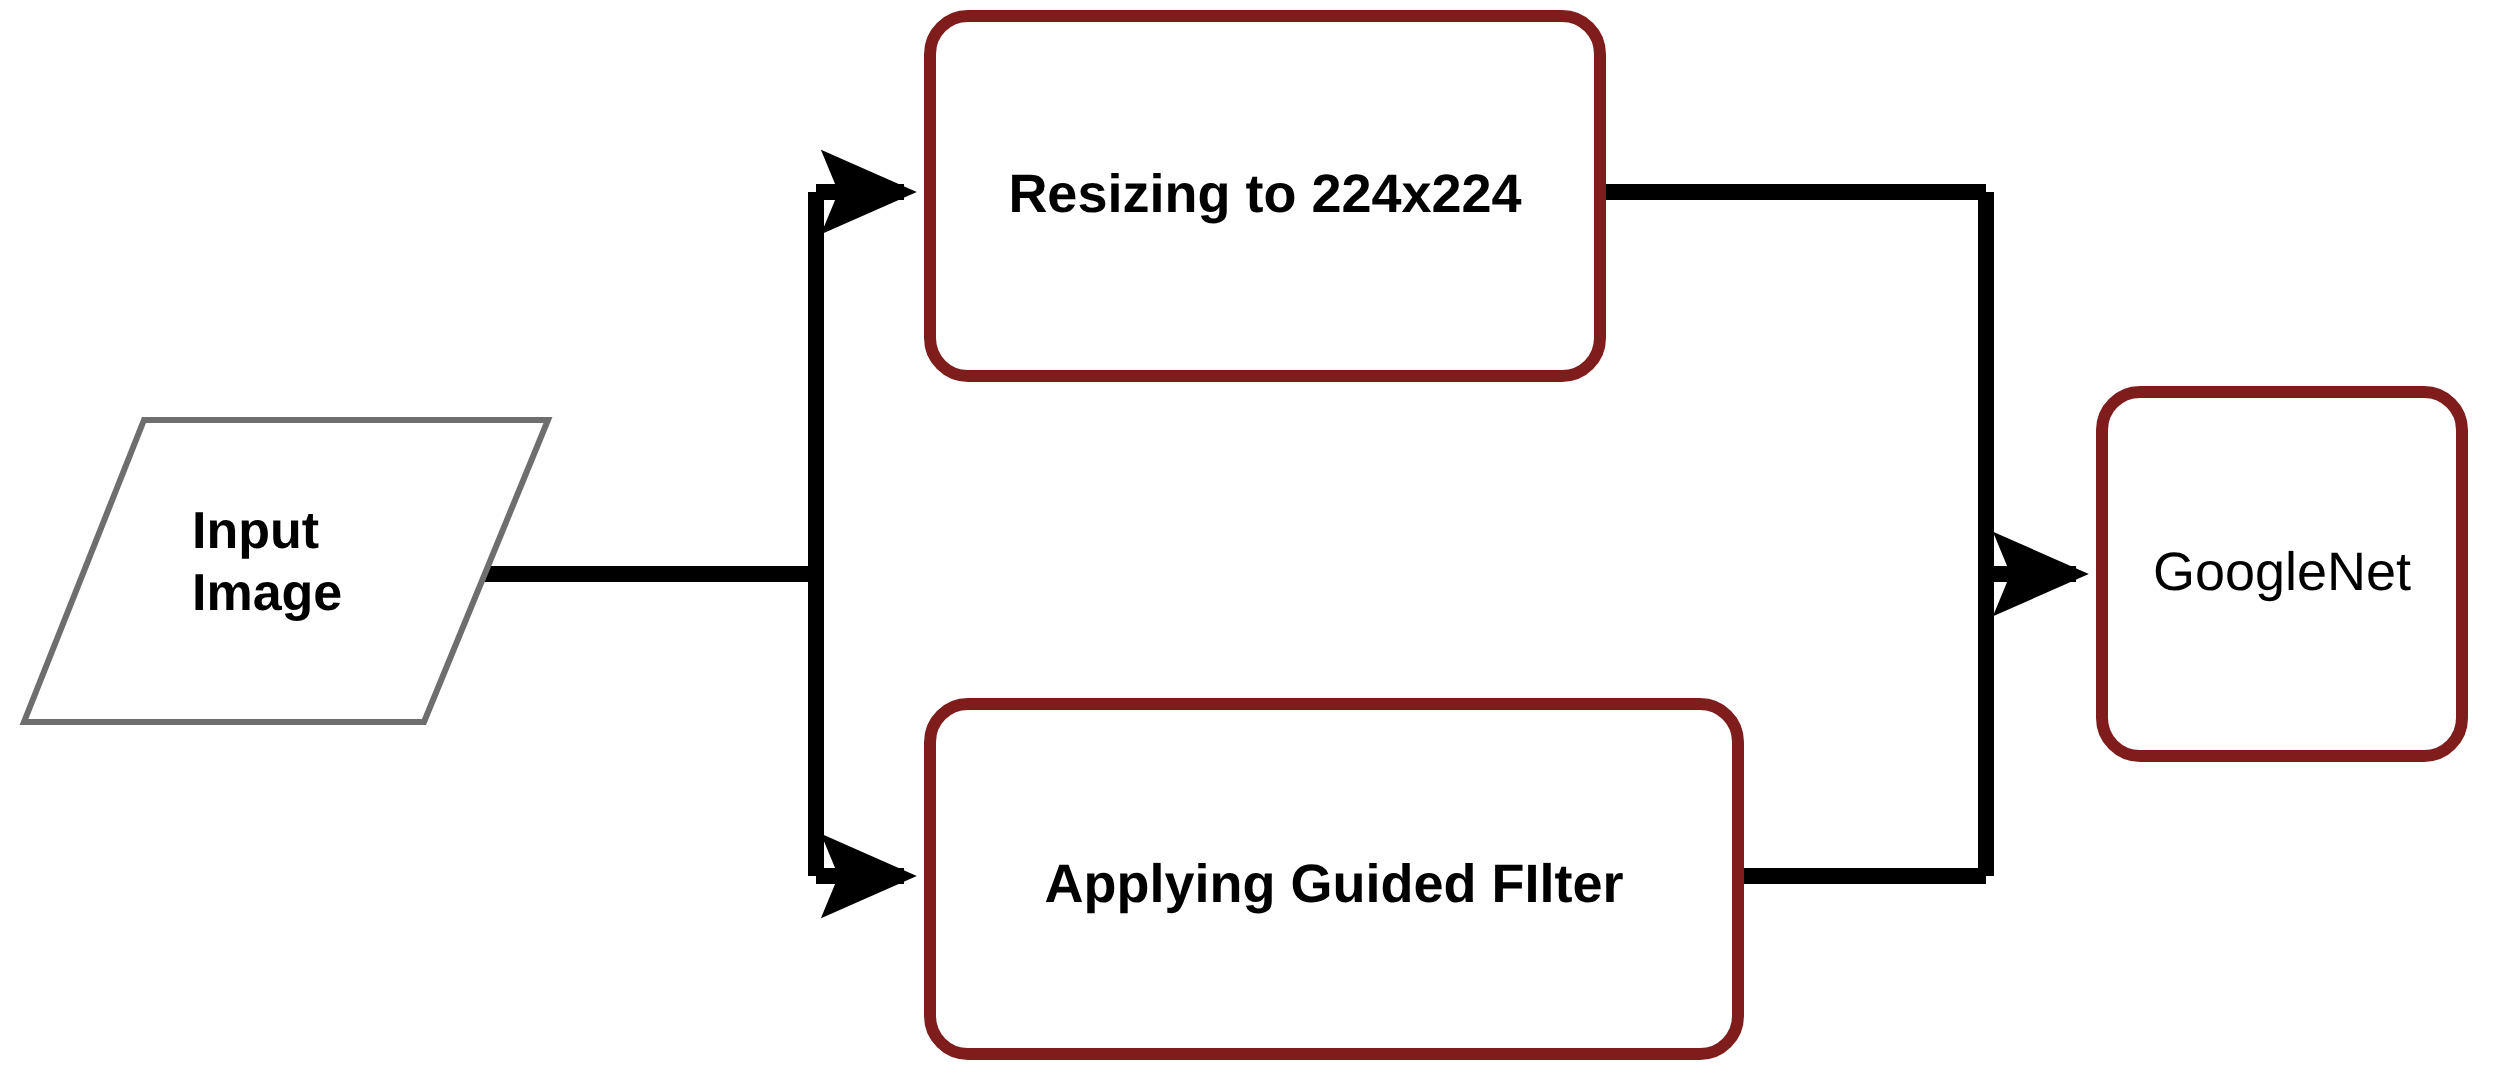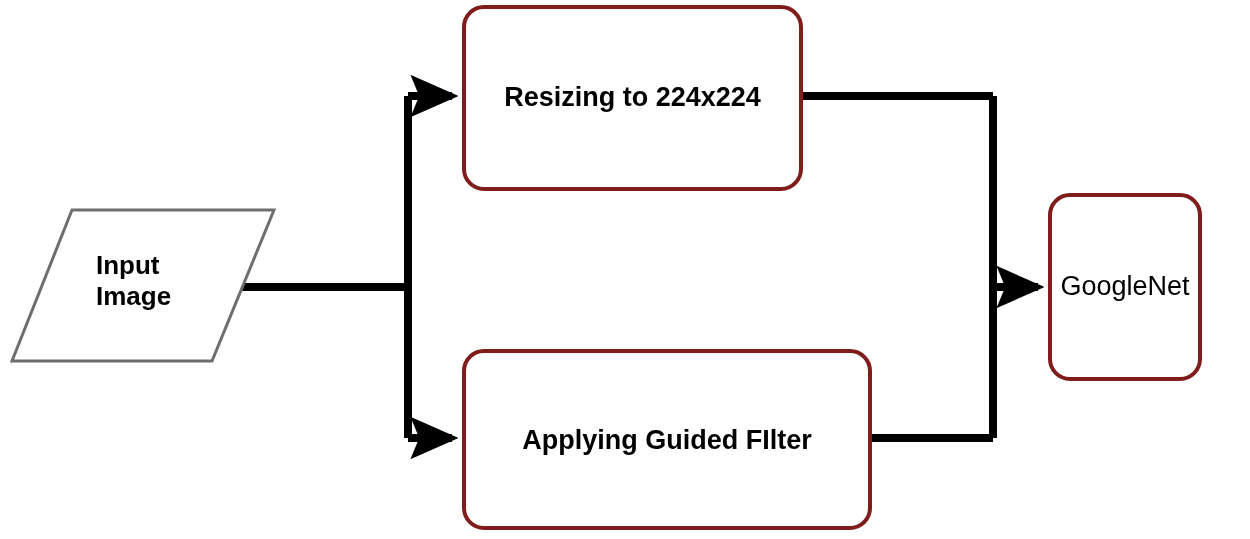--- a/index.html
+++ b/index.html
@@ -24,21 +24,21 @@
   }
   .node {
     position: absolute;
     box-sizing: border-box;
     display: flex;
     align-items: center;
     justify-content: center;
   }
   .proc-node {
     background: #ffffff;
-    border: 4px solid #7f1d1d;
+    border: 6px solid #7f1d1d;
     border-radius: 22px;
   }
   .node-label {
     font-family: "Liberation Sans", sans-serif;
     color: #000000;
     text-align: center;
     white-space: pre-line;
     line-height: 1.18;
   }
   .label-bold { font-weight: bold; }
@@ -79,21 +79,21 @@
     height: 181px;
     align-items: flex-start;
   }
   #node-guided-filter .node-label {
     font-size: 27px;
     margin-top: 72px;
   }
   #node-googlenet {
     left: 1048px;
     top: 193px;
-    width: 154px;
+    width: 186px;
     height: 188px;
   }
   #node-googlenet .node-label { font-size: 27px; }
 </style>
 </head>
 <body>
 
 <div id="diagram-canvas">
 
   <svg id="connector-layer" viewBox="0 0 1250 539">

